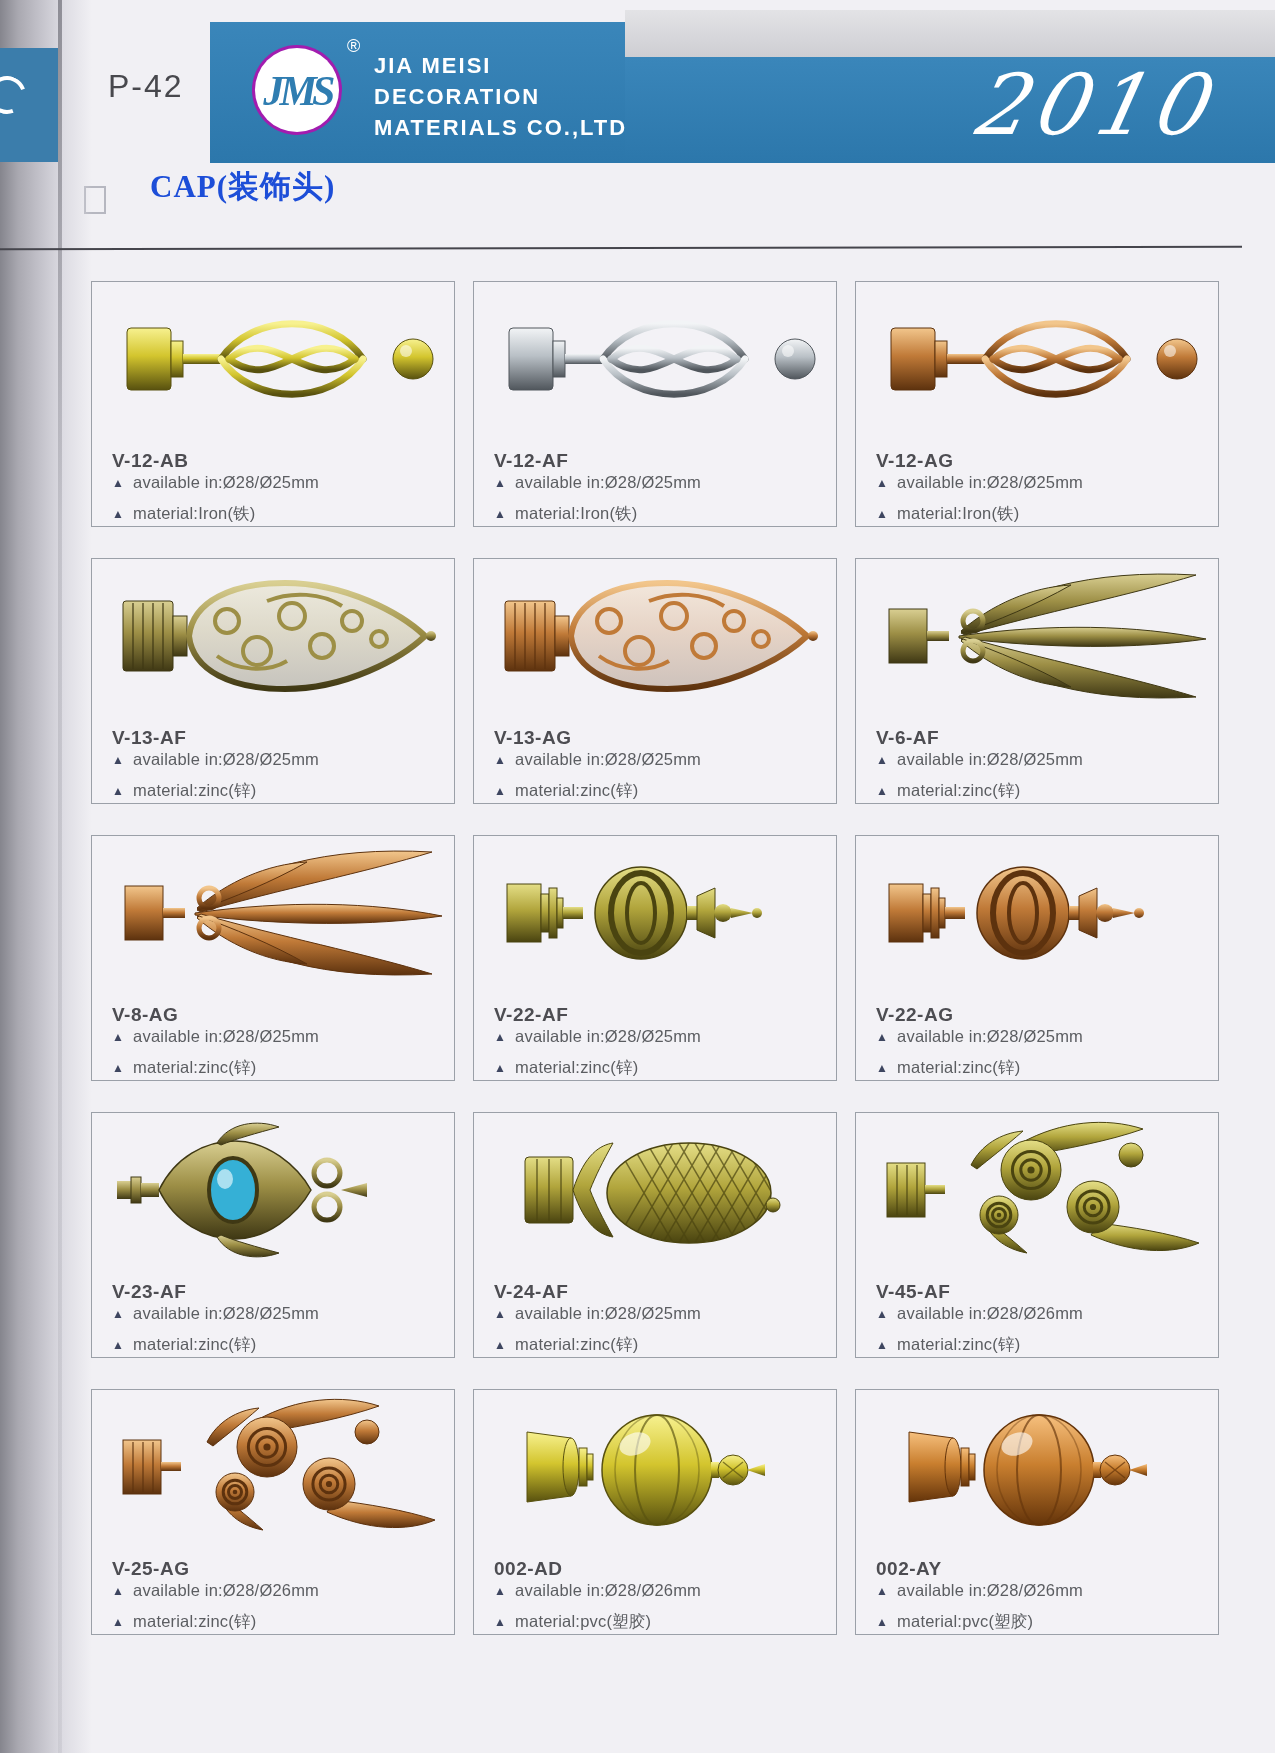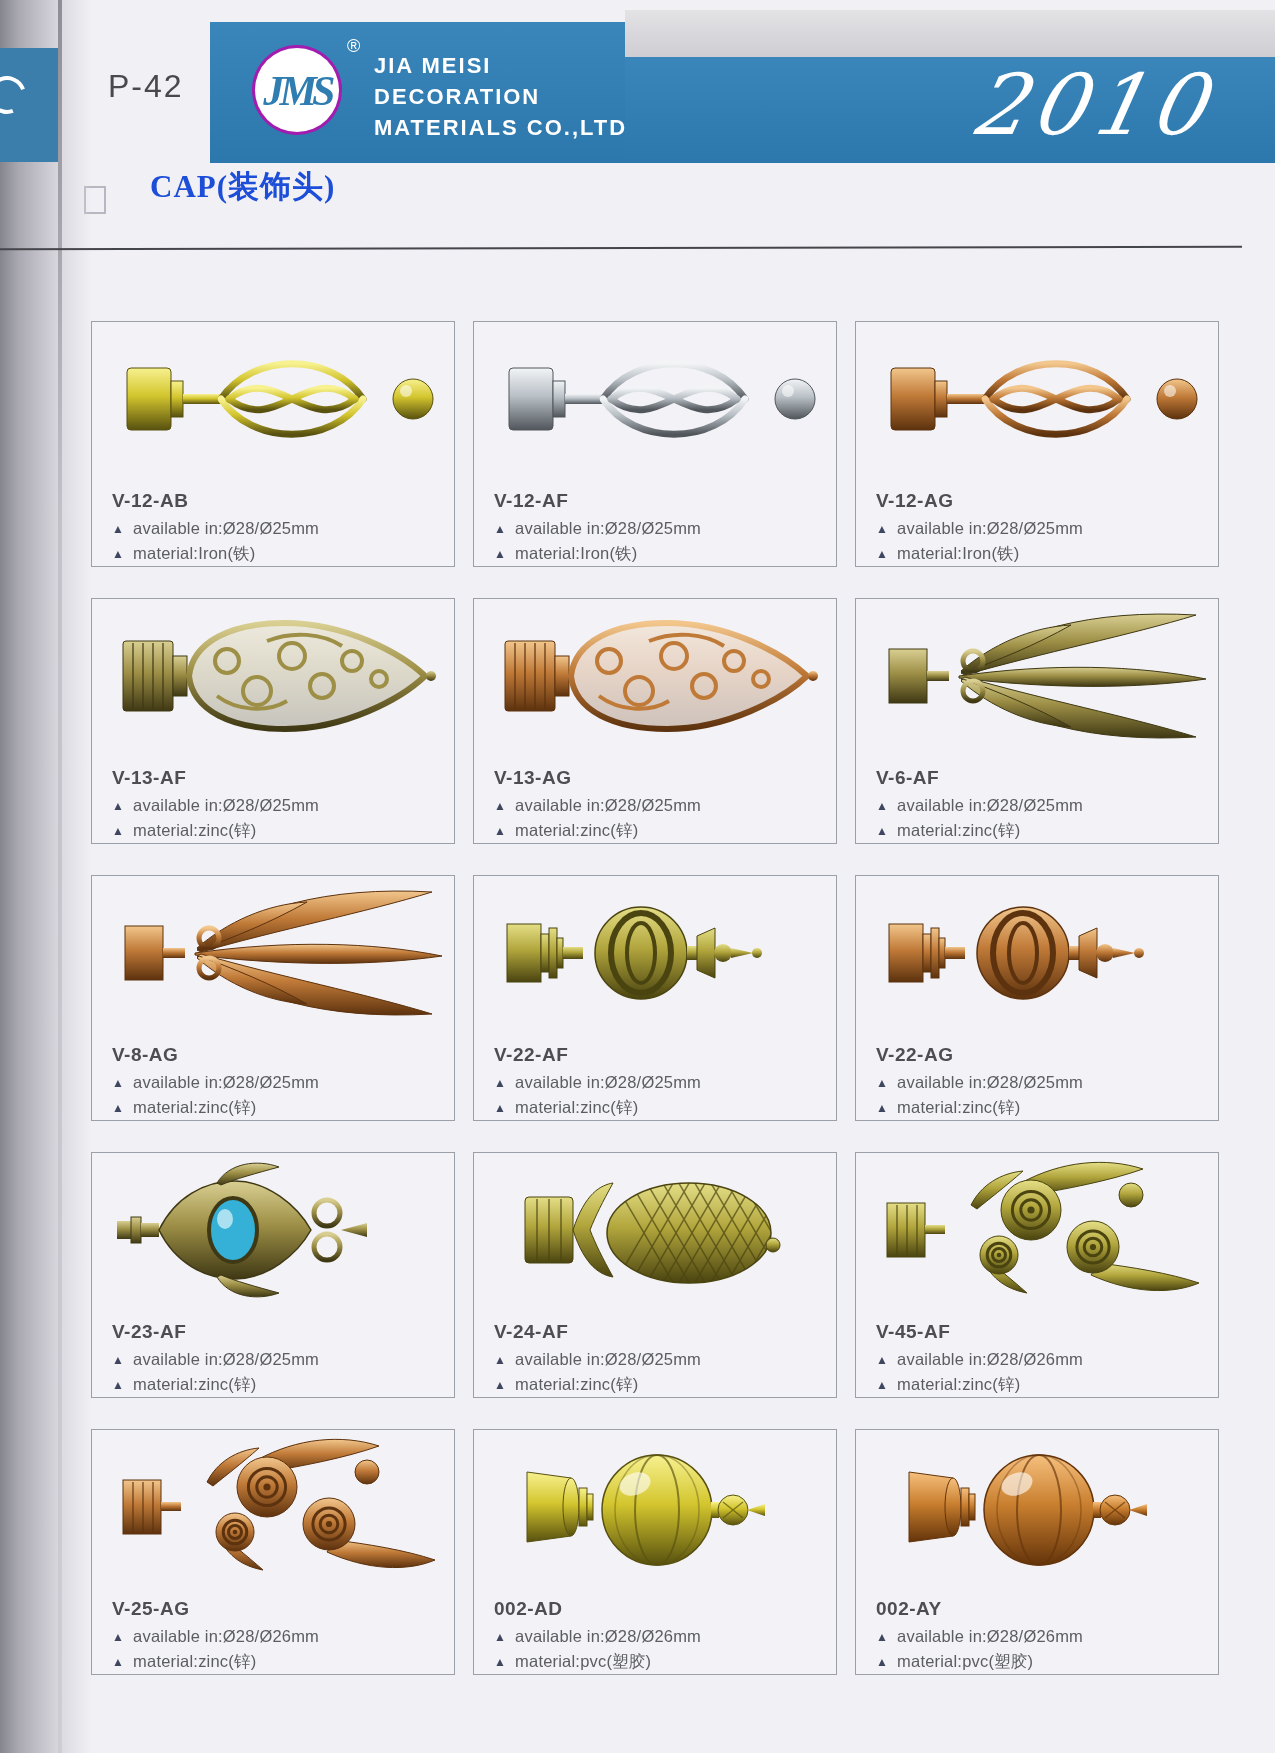--- a/index.html
+++ b/index.html
@@ -72,37 +72,37 @@
   .top-rule{
     position:absolute;left:0;top:247px;width:1242px;height:2px;
     background:#45454c;transform:rotate(-0.12deg);z-index:8;
   }
   
   .grid{
     position:absolute;left:91px;top:281px;z-index:8;
     display:grid;
     grid-template-columns:repeat(3,364px);
     grid-auto-rows:246px;
-    column-gap:18px;row-gap:31px;margin-top:40px;
+    column-gap:18px;row-gap:31px;
   }
   .card{
     position:relative;box-sizing:border-box;
     border:1px solid #9ba0a8;background:#f3f2f6;
   }
   .photo{position:absolute;left:4px;top:2px;width:354px;height:150px;}
   .photo svg{width:100%;height:100%;}
   .code{
     position:absolute;left:20px;top:168px;
     font-size:19px;font-weight:bold;color:#4d4d52;letter-spacing:.5px;
   }
   .pline{
     position:absolute;left:20px;
     font-size:16.5px;color:#5b5d61;letter-spacing:.2px;
   }
-  .pline.l1{top:197px;}
+  .pline.l1{top:191px;}
   .pline.l2{top:221px;text-align:center;}
   .tri{
     display:inline-block;margin-right:9px;font-size:12px;color:#3e4660;
     transform:translateY(-1px);
   }
 </style>
 </head>
 <body>
 
 <div class="gutter"></div>

